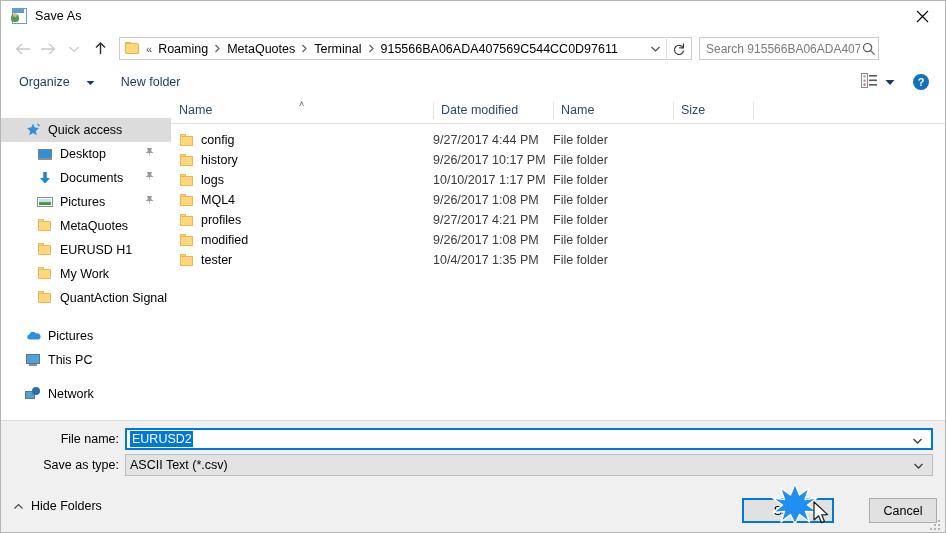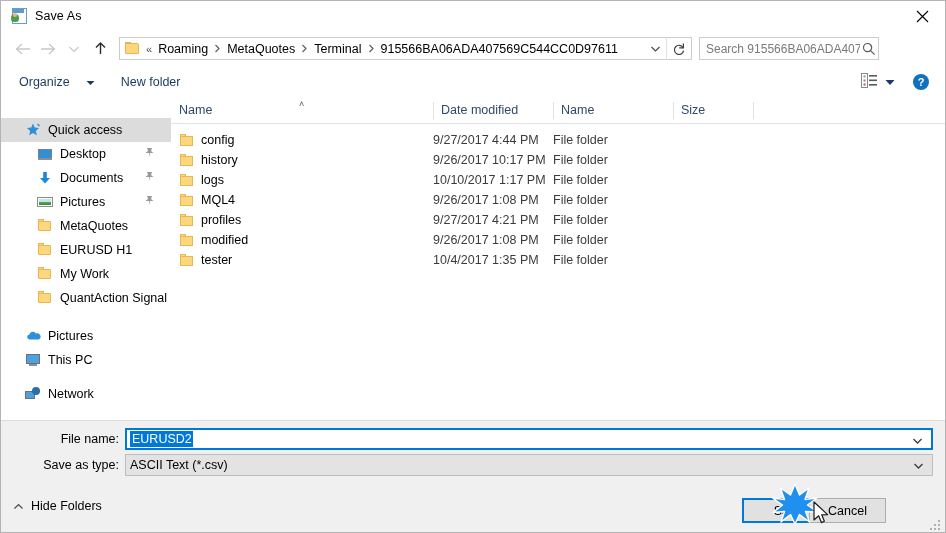--- a/index.html
+++ b/index.html
@@ -515,21 +515,21 @@
     align-items: center;
     justify-content: center;
     box-sizing: border-box;
   }
   .btn.save {
     left: 741px;
     background: #e1e1e1;
     border: 2px solid #0078d7;
     width: 92px;
   }
-  .btn.cancel { left: 808px; width: 77px; }
+  .btn.cancel { left: 868px; width: 68px; }
 
   .resize-grip {
     position: absolute;
     right: 3px; bottom: 2px;
     width: 12px; height: 12px;
   }
   .resize-grip i {
     position: absolute;
     width: 2px; height: 2px;
     background: #b0b0b0;

